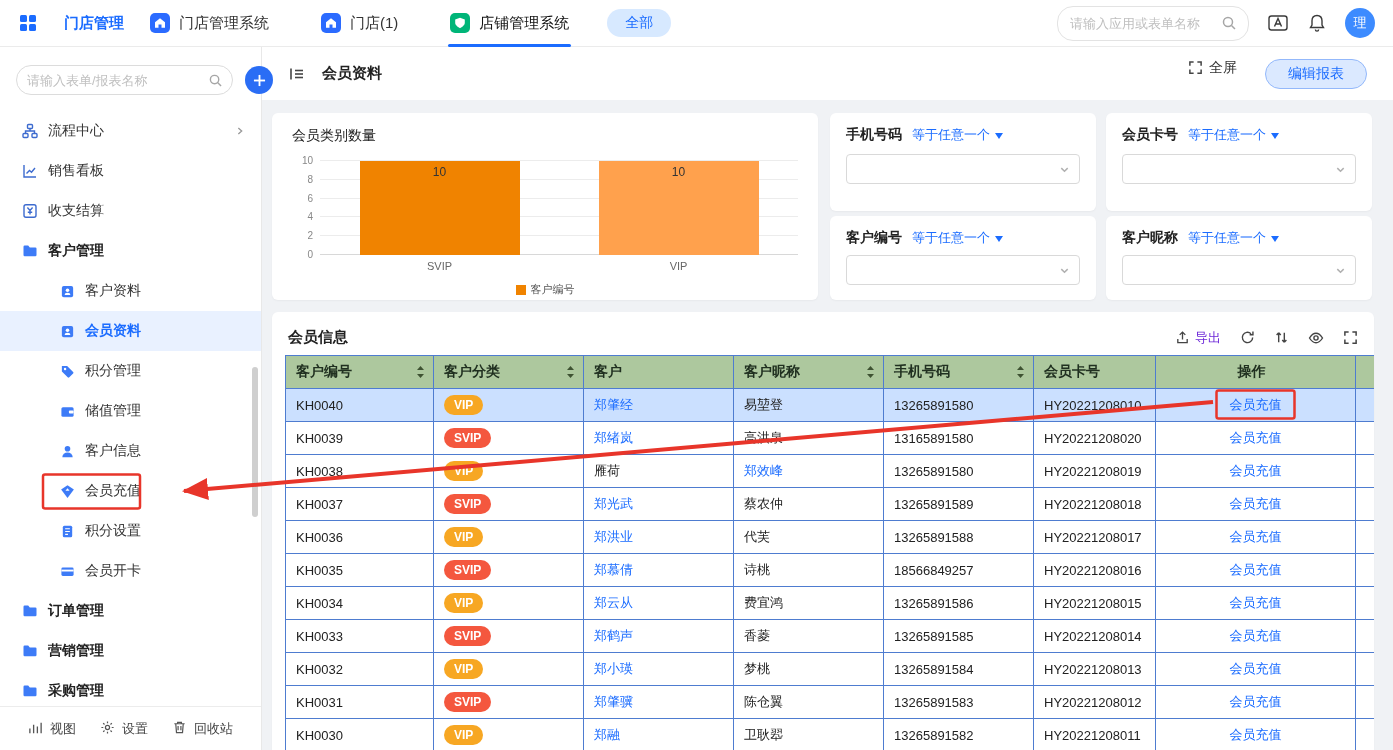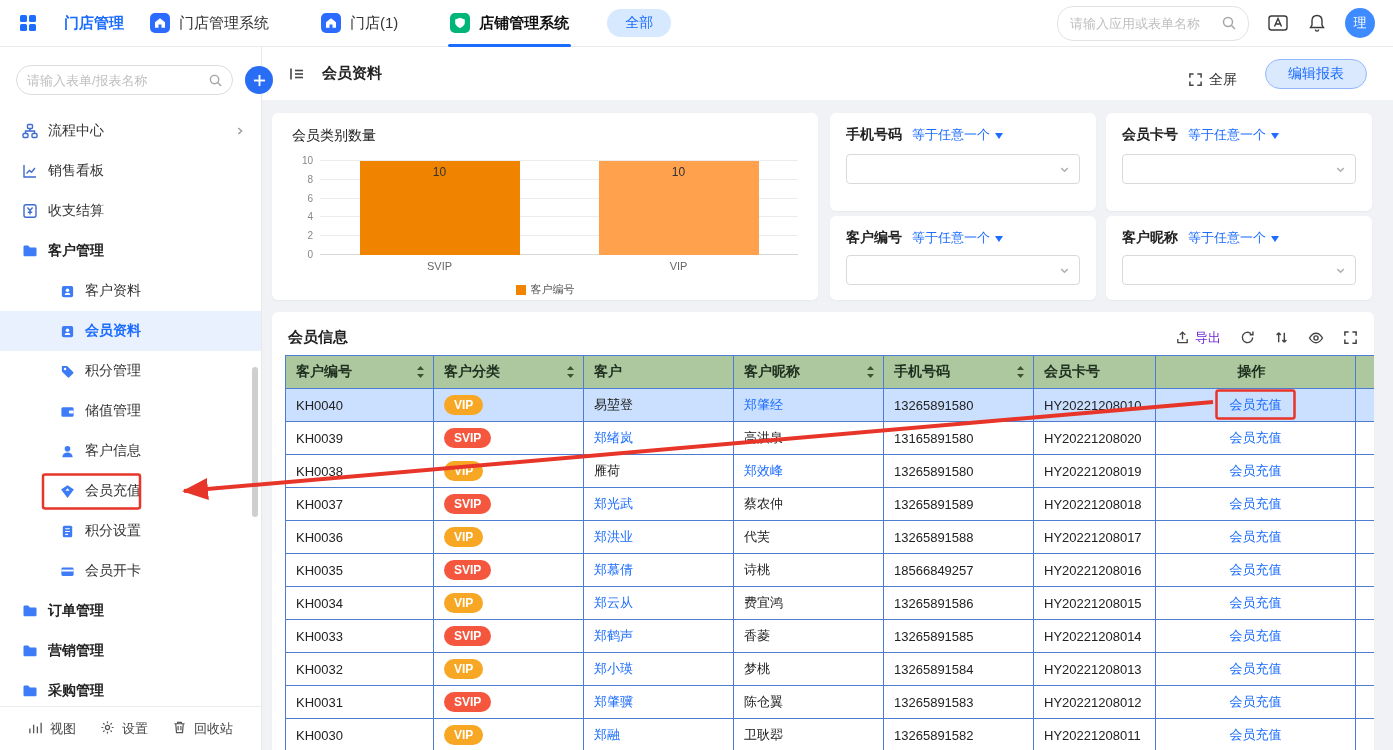--- a/index.html
+++ b/index.html
@@ -6,21 +6,21 @@
   html,body{width:1393px;height:750px;overflow:hidden}
   body{font-family:"Liberation Sans","DejaVu Sans",sans-serif;font-size:14px;color:#333;background:#f0f2f5}
   #app{position:relative;width:1393px;height:750px;overflow:hidden;background:#f0f2f5}
 
   
   #topbar{position:absolute;left:0;top:0;width:1393px;height:47px;background:#fff;border-bottom:1px solid #ebebeb;display:flex;align-items:center;padding:0 18px;z-index:5}
   .icon-btn{display:inline-flex;align-items:center;justify-content:center;cursor:pointer}
   .workspace{margin-left:26px;color:#1b6cff;font-size:15px;font-weight:bold;cursor:pointer}
   .tab{position:relative;display:flex;align-items:center;gap:9px;height:47px;font-size:15px;color:#333;cursor:pointer;margin-left:52px}
   .tab.first{margin-left:26px}
-  .tab.active{color:#111;font-weight:bold}
+  .tab.active{color:#111;font-weight:normal}
   .tab.active::after{content:"";position:absolute;left:-2px;right:-2px;bottom:0;height:3px;background:#1b6cff;border-radius:2px}
   .app-ico{width:20px;height:20px;border-radius:5px;display:inline-flex;align-items:center;justify-content:center;flex:0 0 auto}
   .app-ico.blue{background:#2b6bff}
   .app-ico.green{background:#00b578}
   .all-pill{margin-left:38px;background:#d7e9ff;color:#1b6cff;font-size:14px;padding:5px 18px;border-radius:16px;border:0;cursor:pointer;font-family:inherit}
   .top-right{margin-left:auto;display:flex;align-items:center;gap:18px}
   .top-search{display:flex;align-items:center;width:192px;height:35px;border:1px solid #e3e3e3;border-radius:16px;padding:0 12px;gap:6px;background:#fff}
   .top-search input{border:0;outline:0;flex:1;min-width:0;font-size:13px;font-family:inherit;color:#333;background:transparent}
   .top-search input::placeholder{color:#bfbfbf}
   .avatar{width:30px;height:30px;border-radius:50%;background:#3d8bff;color:#fff;font-size:13px;display:inline-flex;align-items:center;justify-content:center;cursor:pointer}
@@ -39,21 +39,21 @@
   .side-item.active{background:#e9f1ff;color:#1b6cff;font-weight:bold}
   .side-item .chev{margin-left:auto;display:inline-flex}
   .side-scroll{position:absolute;right:3px;top:320px;width:6px;height:150px;background:#cfcfcf;border-radius:3px;cursor:grab}
   #side-footer{position:absolute;left:0;bottom:0;width:100%;height:44px;border-top:1px solid #ececec;display:flex;align-items:center;justify-content:space-between;padding:0 28px;background:#fff}
   .foot-item{display:flex;align-items:flex-start;gap:7px;font-size:13px;color:#444;cursor:pointer}
 
   
   #main{position:absolute;left:262px;top:47px;width:1131px;height:703px;background:#f0f2f5;overflow:hidden}
   #main-header{position:absolute;left:0;top:0;width:100%;height:53px;background:#fff;display:flex;align-items:center;padding:0 26px}
   #page-title{margin-left:16px;font-size:15px;font-weight:bold;color:#222}
-  .mh-right{margin-left:auto;display:flex;align-items:flex-end}
+  .mh-right{margin-left:auto;display:flex;align-items:flex-start}
   .fs-btn{display:flex;align-items:center;gap:6px;font-size:14px;color:#333;cursor:pointer}
   .edit-btn{margin-left:28px;background:#dbe9ff;border:1px solid #93b8fb;color:#1b6cff;font-size:14px;padding:5px 22px;border-radius:17px;cursor:pointer;font-family:inherit}
 
   .card{position:absolute;background:#fff;border-radius:6px;box-shadow:0 1px 2px rgba(0,0,0,.04)}
   
   #chart-card{left:10px;top:66px;width:546px;height:187px;padding:14px 20px 10px 20px}
   .card-title{font-size:14px;font-weight:normal;color:#222}
   .plot-area{display:flex;height:94px;margin-top:16px}
   #yticks{position:relative;width:28px;font-size:10px;color:#888}
   .ytick{position:absolute;right:7px;transform:translateY(50%);line-height:1}
@@ -596,25 +596,25 @@
           <div class="th w7"></div>
         </div>
         <div id="tbody">
   <div class="trow selected">
     <div class="td w0">
                 <span>KH0040</span>
               </div>
     <div class="td w1">
                 <span class="pill vip">VIP</span>
               </div>
+    <div class="td w2">
+                <a class="link">郑肇经</a>
+              </div>
     <div class="td w3">
                 <span>易堃登</span>
-              </div>
-    <div class="td w2">
-                <a class="link">郑肇经</a>
               </div>
     <div class="td w4">
                 <span>13265891580</span>
               </div>
     <div class="td w5">
                 <span>HY20221208010</span>
               </div>
     <div class="td w6 center">
                 <a class="link action-link">会员充值</a>
               </div>

